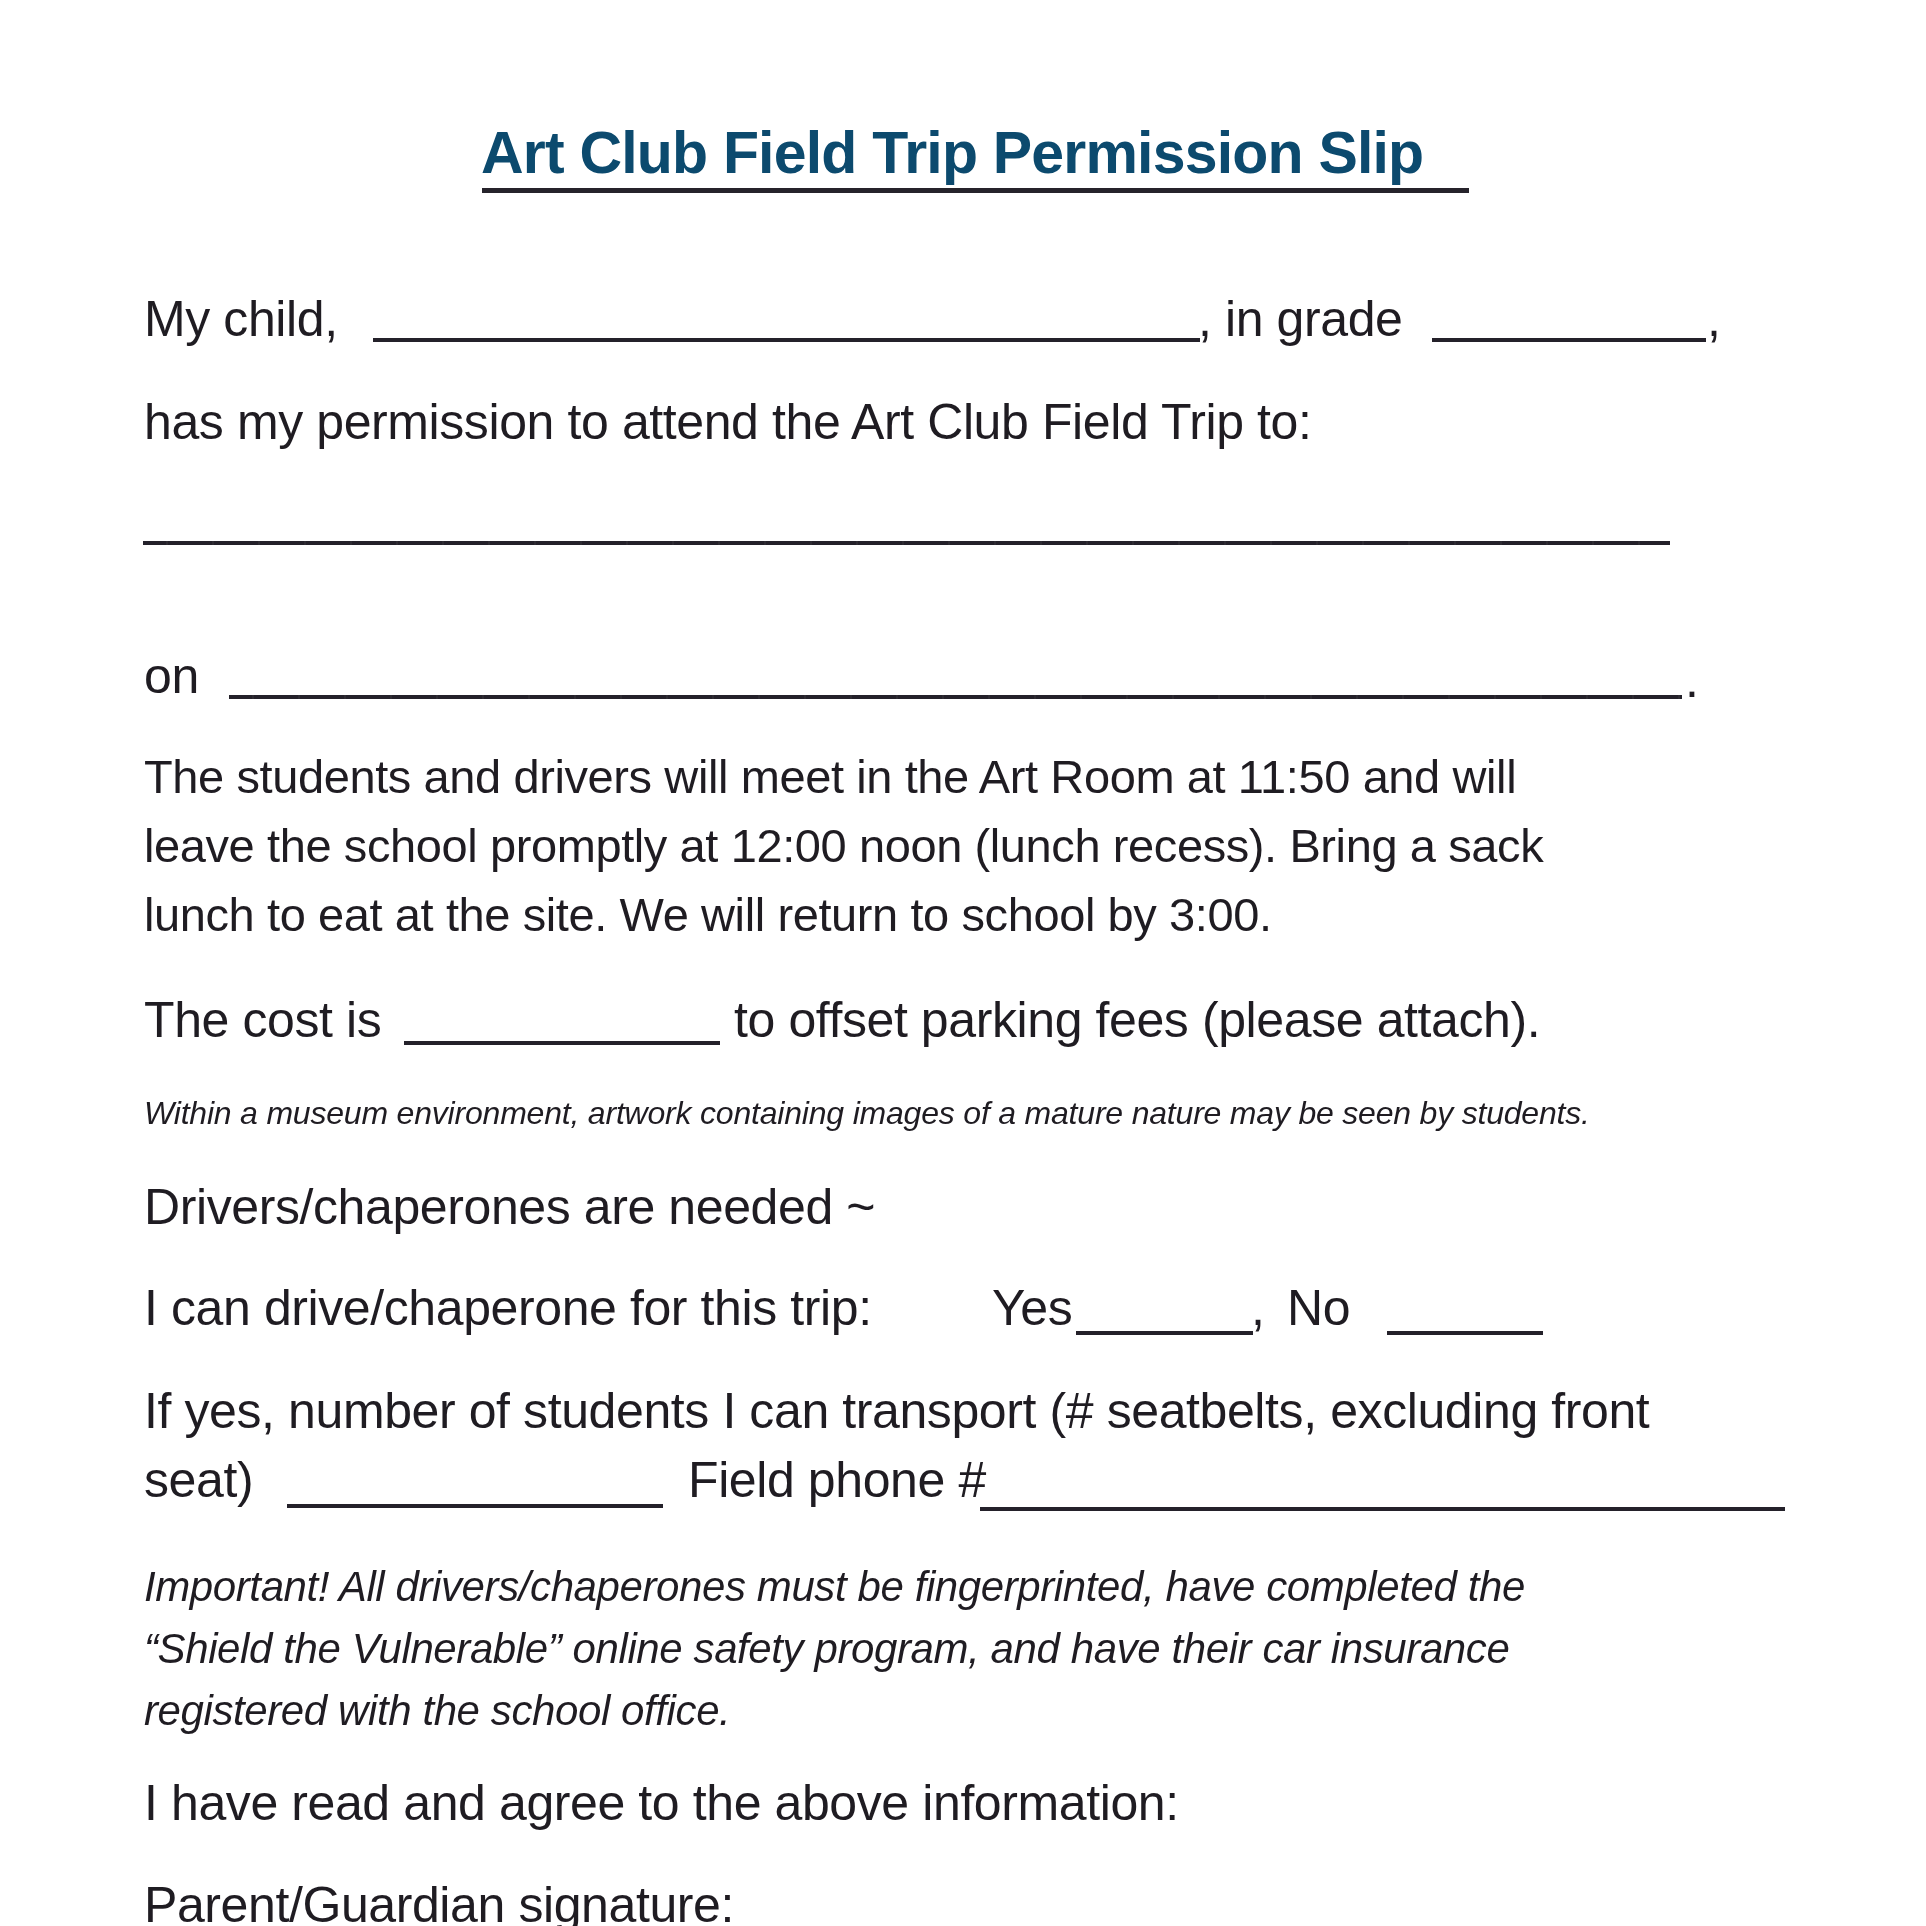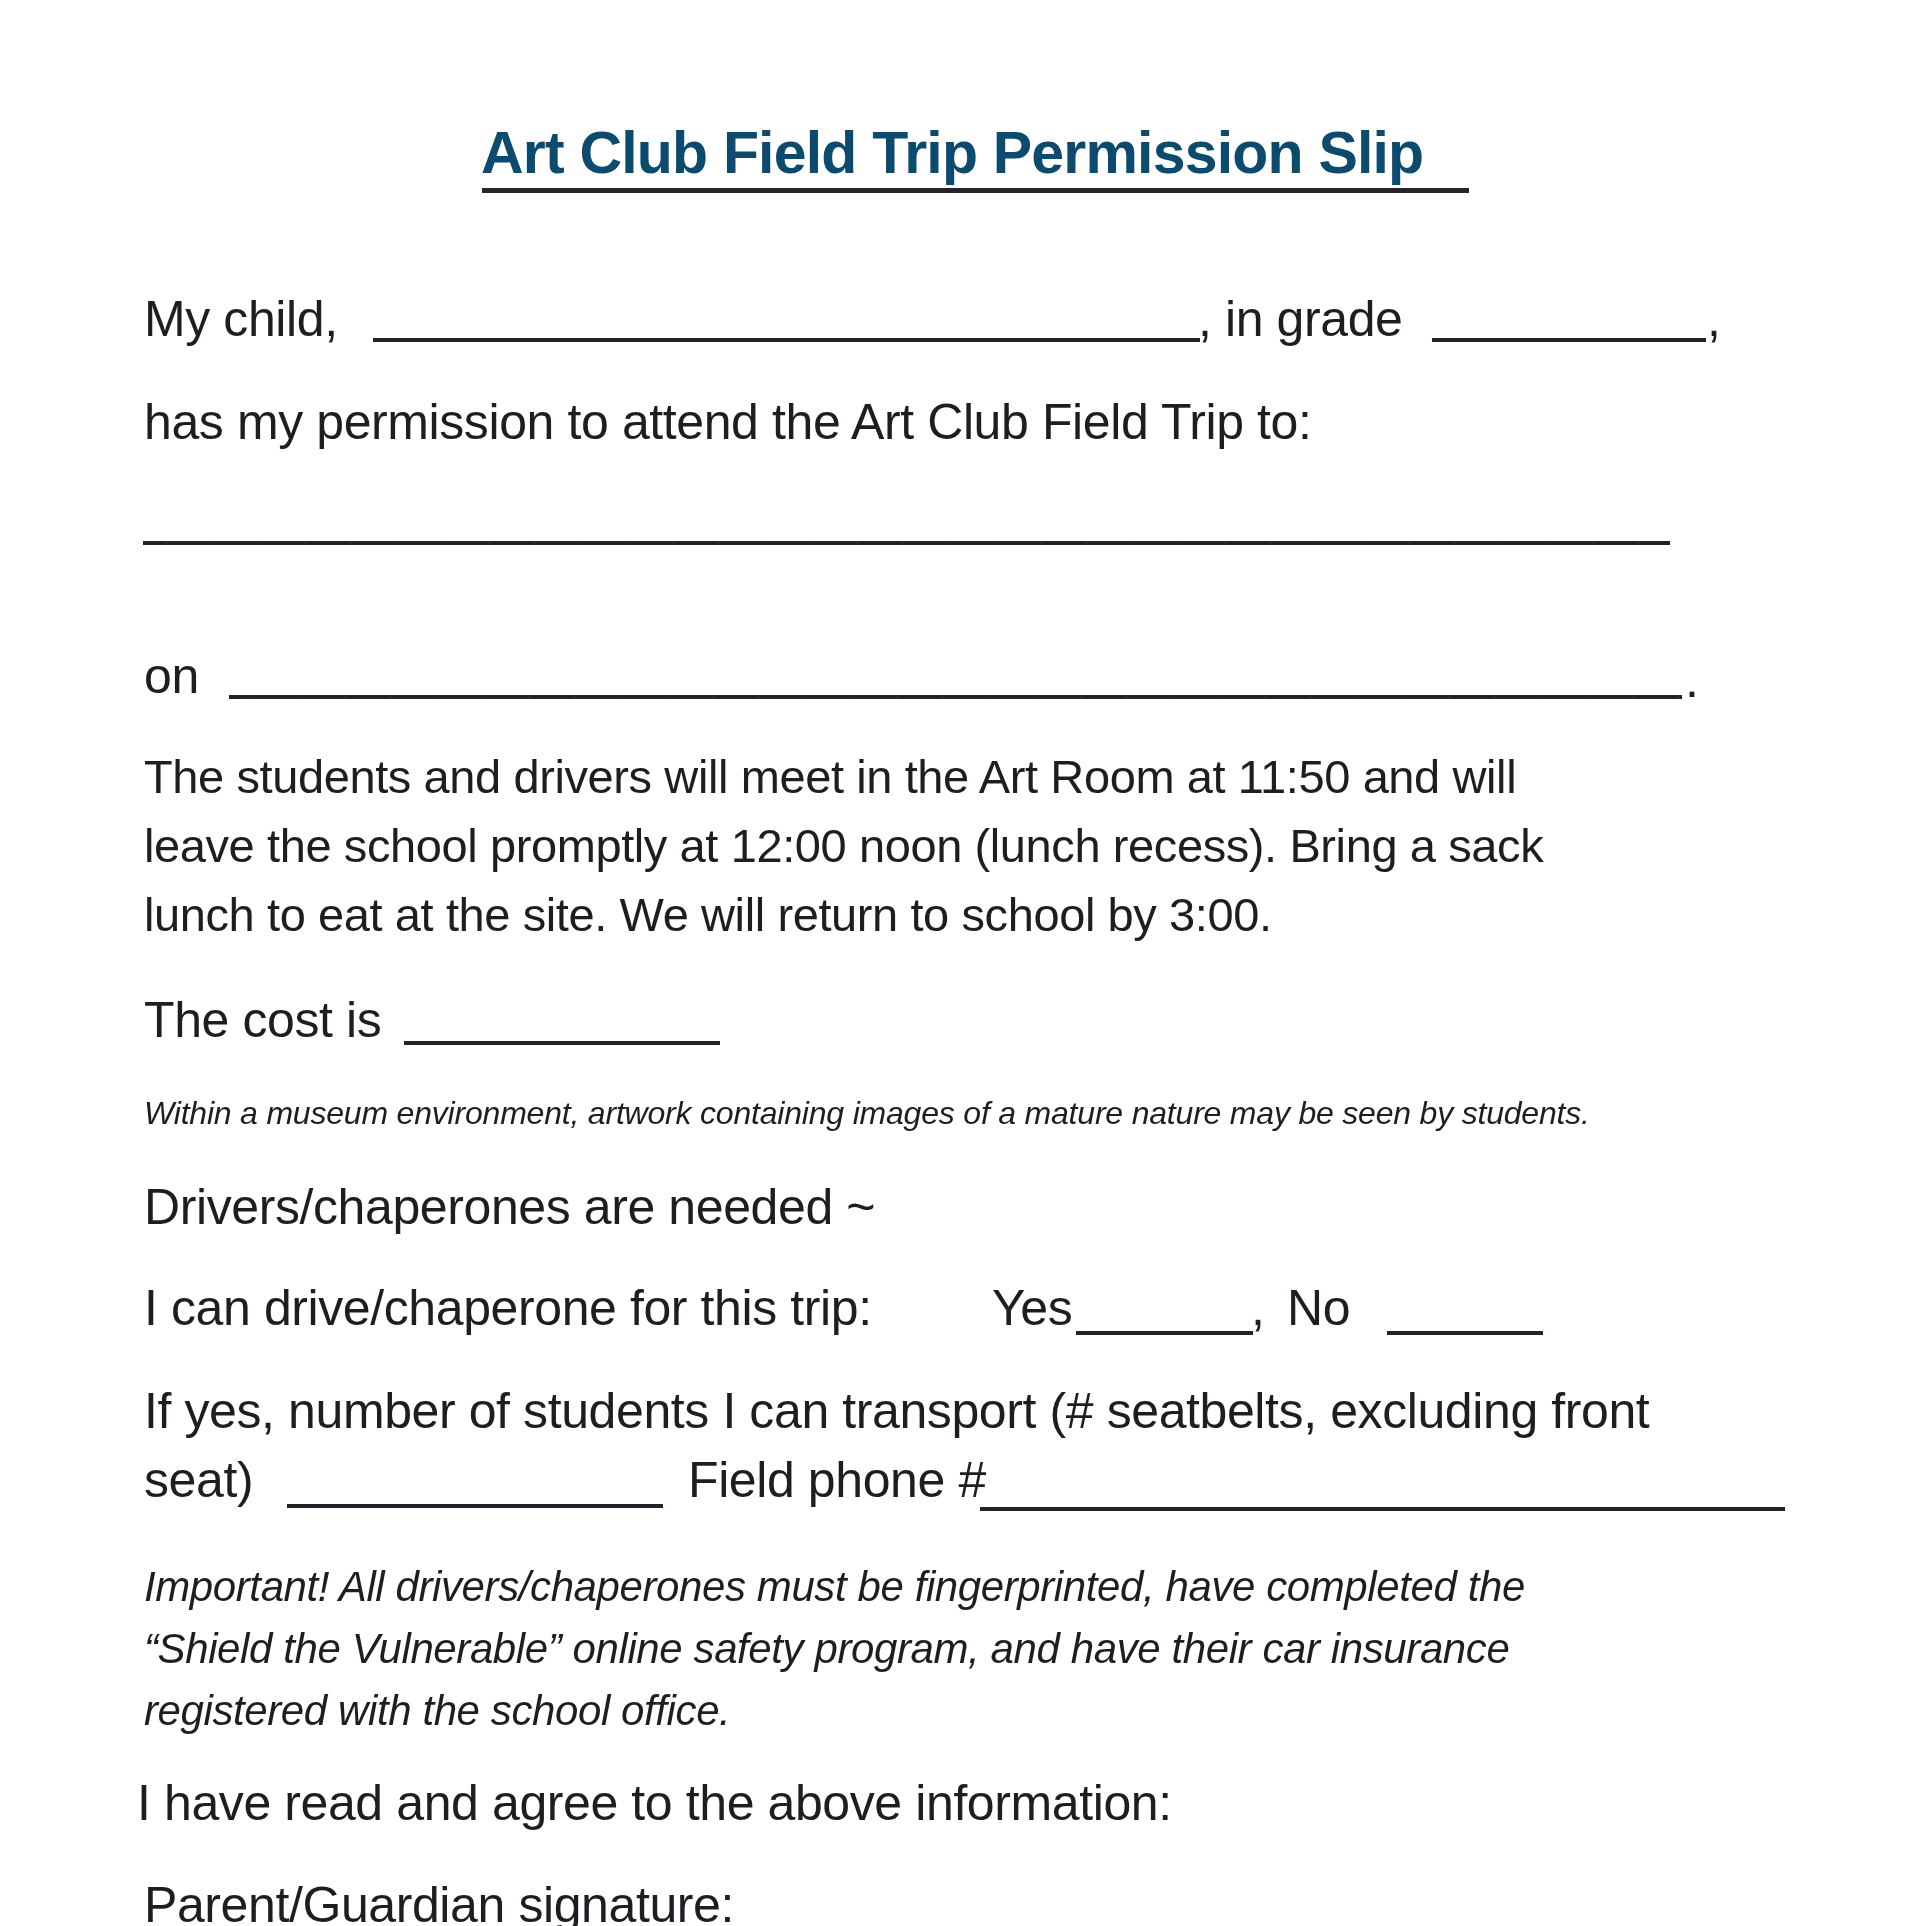--- a/index.html
+++ b/index.html
@@ -49,20 +49,21 @@
   <div class="para" style="top:742px;">
     <span class="line">The students and drivers will meet in the Art Room at 11:50 and will</span>
     <span class="line">leave the school promptly at 12:00 noon (lunch recess). Bring a sack</span>
     <span class="line">lunch to eat at the site. We will return to school by 3:00.</span>
   </div>
 
   <div class="abs t-lg" style="left:144px; top:995px;">The cost is</div>
   <div class="blank" style="left:404px; top:1041px; width:316px;">
     <span class="abs t-lg" style="left:11.6px; top:-44px;"></span>
   </div>
+  <div class="abs t-lg" style="left:734px; top:995px;">to offset parking fees (please attach).</div>
 
   <div class="abs t-sm" style="left:144px; top:1097px;font-style:italic;">Within a museum environment, artwork containing images of a mature nature may be seen by students.</div>
 
   <div class="abs t-lg" style="left:144px; top:1182px;">Drivers/chaperones are needed ~</div>
 
   <div class="abs t-lg" style="left:144px; top:1283px;text-align:center;">I can drive/chaperone for this trip:</div>
   <div class="abs t-lg" style="left:992px; top:1283px;">Yes</div>
   <div class="blank" style="left:1076px; top:1331px; width:177px;">
     <span class="abs t-lg" style="left:11.6px; top:-44px;"></span>
   </div>
@@ -81,18 +82,18 @@
   <div class="blank" style="left:980px; top:1507px; width:805px;">
     <span class="abs t-lg" style="left:11.6px; top:-46px;"></span>
   </div>
 
   <div class="para-it" style="top:1556px;">
     <span class="line">Important! All drivers/chaperones must be fingerprinted, have completed the</span>
     <span class="line">“Shield the Vulnerable” online safety program, and have their car insurance</span>
     <span class="line">registered with the school office.</span>
   </div>
 
-  <div class="abs t-lg" style="left:137px; top:1778px;text-align:center;">I have read and agree to the above information:</div>
+  <div class="abs t-lg" style="left:144px; top:1778px;text-align:center;">I have read and agree to the above information:</div>
 
   <div class="abs t-lg" style="left:144px; top:1880px;">Parent/Guardian signature:</div>
 
 </div>
 
 
 </body></html>

